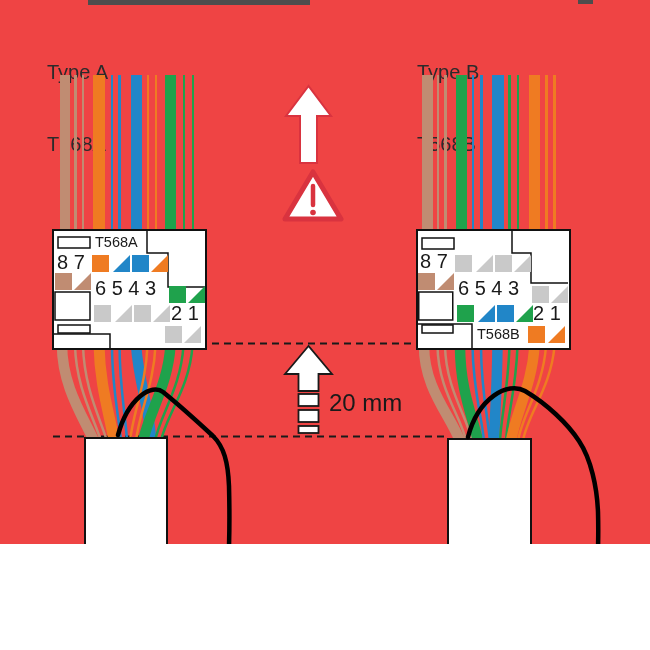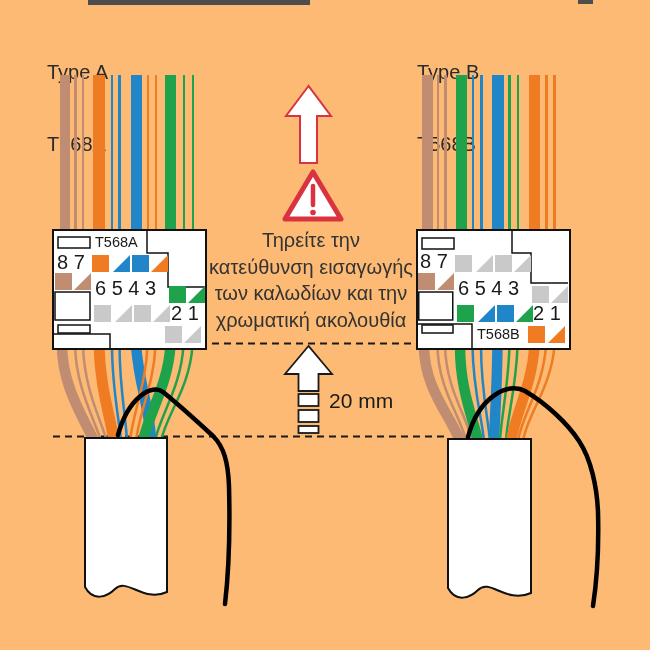--- a/index.html
+++ b/index.html
@@ -1,22 +1,22 @@
 <!DOCTYPE html>
 <html style="--orange: #EF7B22; --blue: #2186C8; --green: #1FA24C; --brown: #C08C72; --gray: #C9C9C9; --red: #D9333F; --line: #1A1A1A;"><head>
 <meta charset="utf-8">
 <style>
   html,body{margin:0;padding:0;background:#fff;}
-  #canvas{position:relative;width:650px;height:650px;background:#fdba74;overflow:hidden;
+  #canvas{position:relative;width:650px;height:544px;background:#ef4444;overflow:hidden;
           font-family:"Liberation Sans",sans-serif;}
   .abs{position:absolute;}
   .hdr{position:absolute;font-size:20px;line-height:24px;color:#2b2b2b;white-space:pre;}
   .greek{position:absolute;left:198px;top:227px;width:226px;text-align:center;
          font-size:20px;line-height:26.5px;color:#333;}
-  .mm{position:absolute;left:329px;top:389px;font-size:21px;color:#1a1a1a;}
+  .mm{position:absolute;left:329px;top:389px;font-size:24px;color:#1a1a1a;}
   .block{position:absolute;width:151px;height:117px;background:#fff;border:2.5px solid #111;
          box-sizing:content-box;}
   .block svg{position:absolute;left:0;top:0;}
   .blk-num{position:absolute;font-size:20px;line-height:23px;color:#1a1a1a;white-space:pre;}
   .blk-label{position:absolute;font-size:14.5px;line-height:15px;color:#1a1a1a;}
   .bundle{position:absolute;top:75px;width:152px;height:154px;}
   .wire{position:absolute;top:0;height:100%;}
   .pin{position:absolute;width:17px;height:17px;}
   .pin.triangle{clip-path:polygon(100% 0,100% 100%,0 100%);}
   .artifact{position:absolute;background:#4d4d4d;}
@@ -180,22 +180,16 @@
         <div class="pin triangle" style="left: 98px; top: 74px; background: rgb(31, 162, 76);"></div>
         <div class="pin square" style="left: 110px; top: 95px; background: rgb(239, 123, 34);"></div>
         <div class="pin triangle" style="left: 130px; top: 95px; background: rgb(239, 123, 34);"></div>
       </div>
     <div class="blk-label" style="left:59px;top:96px;">T568B</div>
     <div class="blk-num" style="left:2px;top:19px;">8 7</div>
     <div class="blk-num" style="left:40px;top:46px;">6 5 4 3</div>
     <div class="blk-num" style="left:115px;top:71px;">2 1</div>
   </div>
 
-  <div class="greek">
-    <div>Τηρείτε την</div>
-    <div>κατεύθυνση εισαγωγής</div>
-    <div>των καλωδίων και την</div>
-    <div>χρωματική ακολουθία</div>
-  </div>
 
   <div class="mm">20 mm</div>
 
 </div>
 
 </body></html>

